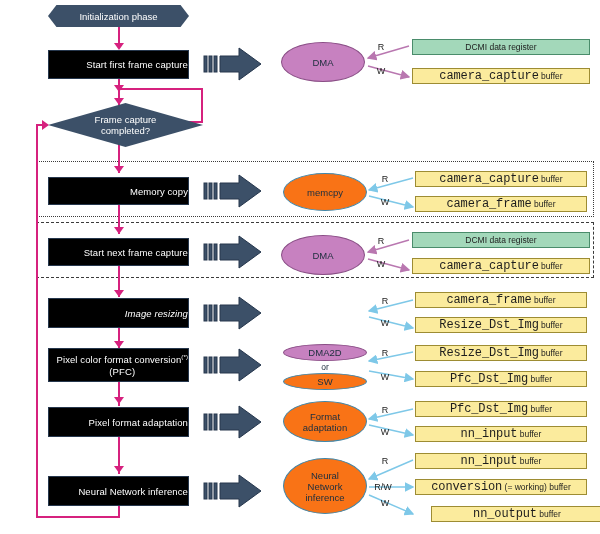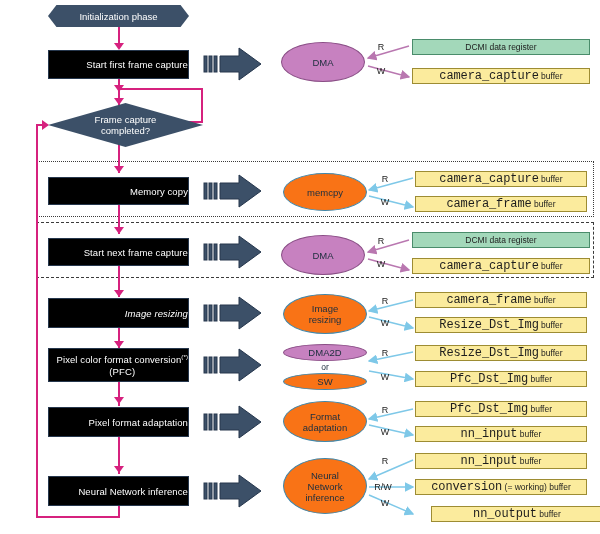--- a/index.html
+++ b/index.html
@@ -258,26 +258,20 @@
   </div>
 
   <div class="abs ell blue" style="left:283px;top:173px;width:84px;height:38px;">
     <span>memcpy</span>
   </div>
 
   <div class="abs ell purple" style="left:281px;top:235px;width:84px;height:40px;">
     <span>DMA</span>
   </div>
 
-  <div class="abs ell blue" style="left:283px;top:294px;width:84px;height:40px;">
-    <span>
-      <span>Image</span><br>
-      <span>resizing</span>
-    </span>
-  </div>
 
   <div class="abs ell purple" style="left:283px;top:344px;width:84px;height:17px;">
     <span>DMA2D</span>
   </div>
   <div class="abs" style="left:283px;top:361px;width:84px;height:12px;display:flex;align-items:center;justify-content:center;font-size:8.5px;color:#20303f;">
     <span>or</span>
   </div>
   <div class="abs ell blue" style="left:283px;top:401px;width:84px;height:41px;">
     <span>
       <span>Format</span><br>

